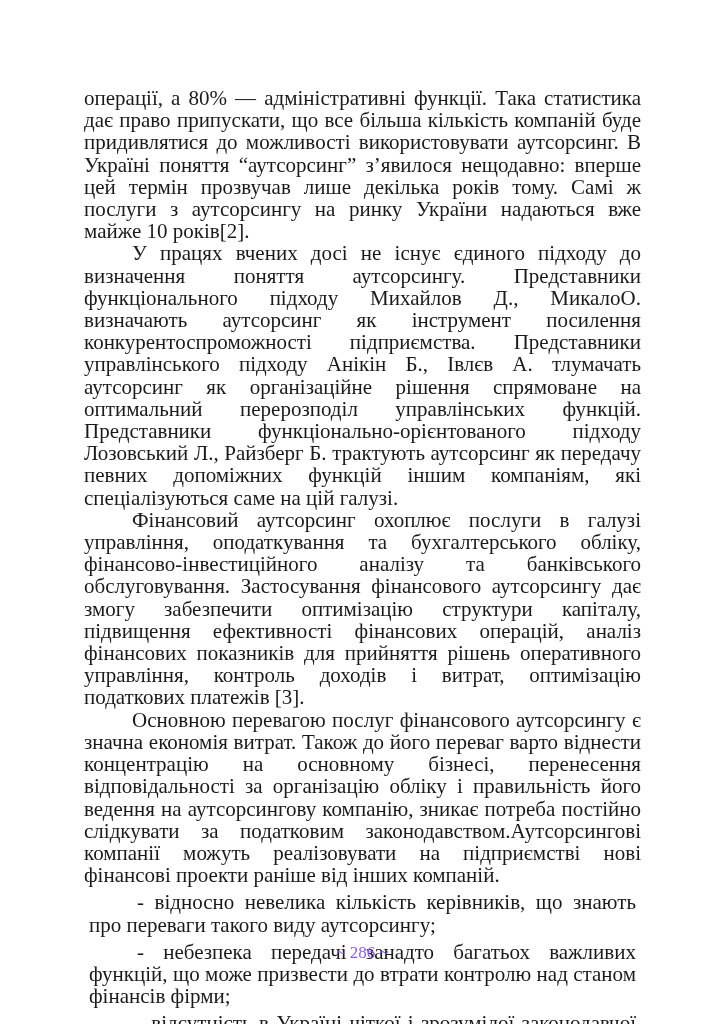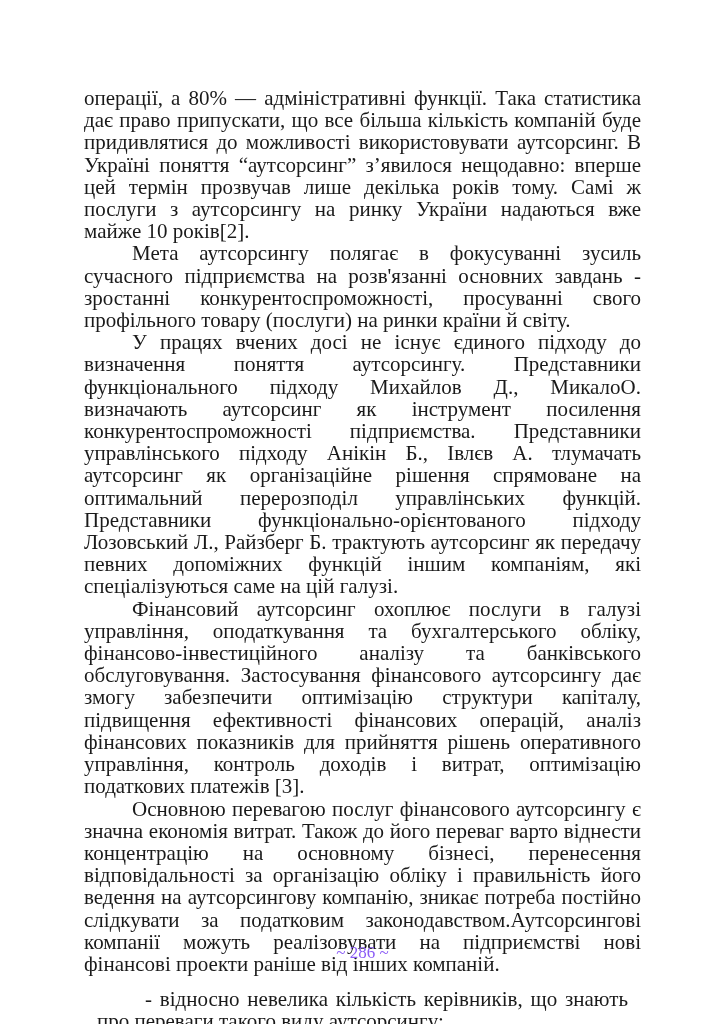--- a/index.html
+++ b/index.html
@@ -26,40 +26,39 @@
     .para {
       margin: 0;
       text-align: justify;
       text-indent: 48px;
       hyphens: none;
     }
     .para.no-indent {
       text-indent: 0;
     }
     .bullet {
-      margin: 13px;
+      margin: 5px;
       text-align: justify;
       text-indent: 48px;
     }
     .page-number {
       position: absolute;
       left: 0;
       width: 725px;
       top: 943px;
       text-align: center;
       font-size: 17px;
       color: #8b5cf6;
     }
   </style>
 </head>
 <body>
 
 <div class="page-body">
   <p class="para no-indent">операції, а 80% — адміністративні функції. Така статистика дає право припускати, що все більша кількість компаній буде придивлятися до можливості використовувати аутсорсинг. В Україні поняття “аутсорсинг” з’явилося нещодавно: вперше цей термін прозвучав лише декілька років тому. Самі ж послуги з аутсорсингу на ринку України надаються вже майже 10 років[2].</p>
-  <p class="para">Мета аутсорсингу полягає в фокусуванні зусиль сучасного підприємства на розв'язанні основних завдань - зростанні конкурентоспроможності, просуванні свого профільного товару (послуги) на ринки країни й світу.</p>
   <p class="para">У працях вчених досі не існує єдиного підходу до визначення поняття аутсорсингу. Представники функціонального підходу Михайлов Д., МикалоО. визначають аутсорсинг як інструмент посилення конкурентоспроможності підприємства. Представники управлінського підходу Анікін Б., Івлєв А. тлумачать аутсорсинг як організаційне рішення спрямоване на оптимальний перерозподіл управлінських функцій. Представники функціонально-орієнтованого підходу Лозовський Л., Райзберг Б. трактують аутсорсинг як передачу певних допоміжних функцій іншим компаніям, які спеціалізуються саме на цій галузі.</p>
   <p class="para">Фінансовий аутсорсинг охоплює послуги в галузі управління, оподаткування та бухгалтерського обліку, фінансово-інвестиційного аналізу та банківського обслуговування. Застосування фінансового аутсорсингу дає змогу забезпечити оптимізацію структури капіталу, підвищення ефективності фінансових операцій, аналіз фінансових показників для прийняття рішень оперативного управління, контроль доходів і витрат, оптимізацію податкових платежів [3].</p>
   <p class="para">Основною перевагою послуг фінансового аутсорсингу є значна економія витрат. Також до його переваг варто віднести концентрацію на основному бізнесі, перенесення відповідальності за організацію обліку і правильність його ведення на аутсорсингову компанію, зникає потреба постійно слідкувати за податковим законодавством.Аутсорсингові компанії можуть реалізовувати на підприємстві нові фінансові проекти раніше від інших компаній.</p>
   <div>
     <p class="bullet">- відносно невелика кількість керівників, що знають про переваги такого виду аутсорсингу;</p>
     <p class="bullet">- небезпека передачі занадто багатьох важливих функцій, що може призвести до втрати контролю над станом фінансів фірми;</p>
     <p class="bullet">- відсутність в Україні чіткої і зрозумілої законодавчої база з аутсорсингу;</p>
   </div>
 </div>
 

